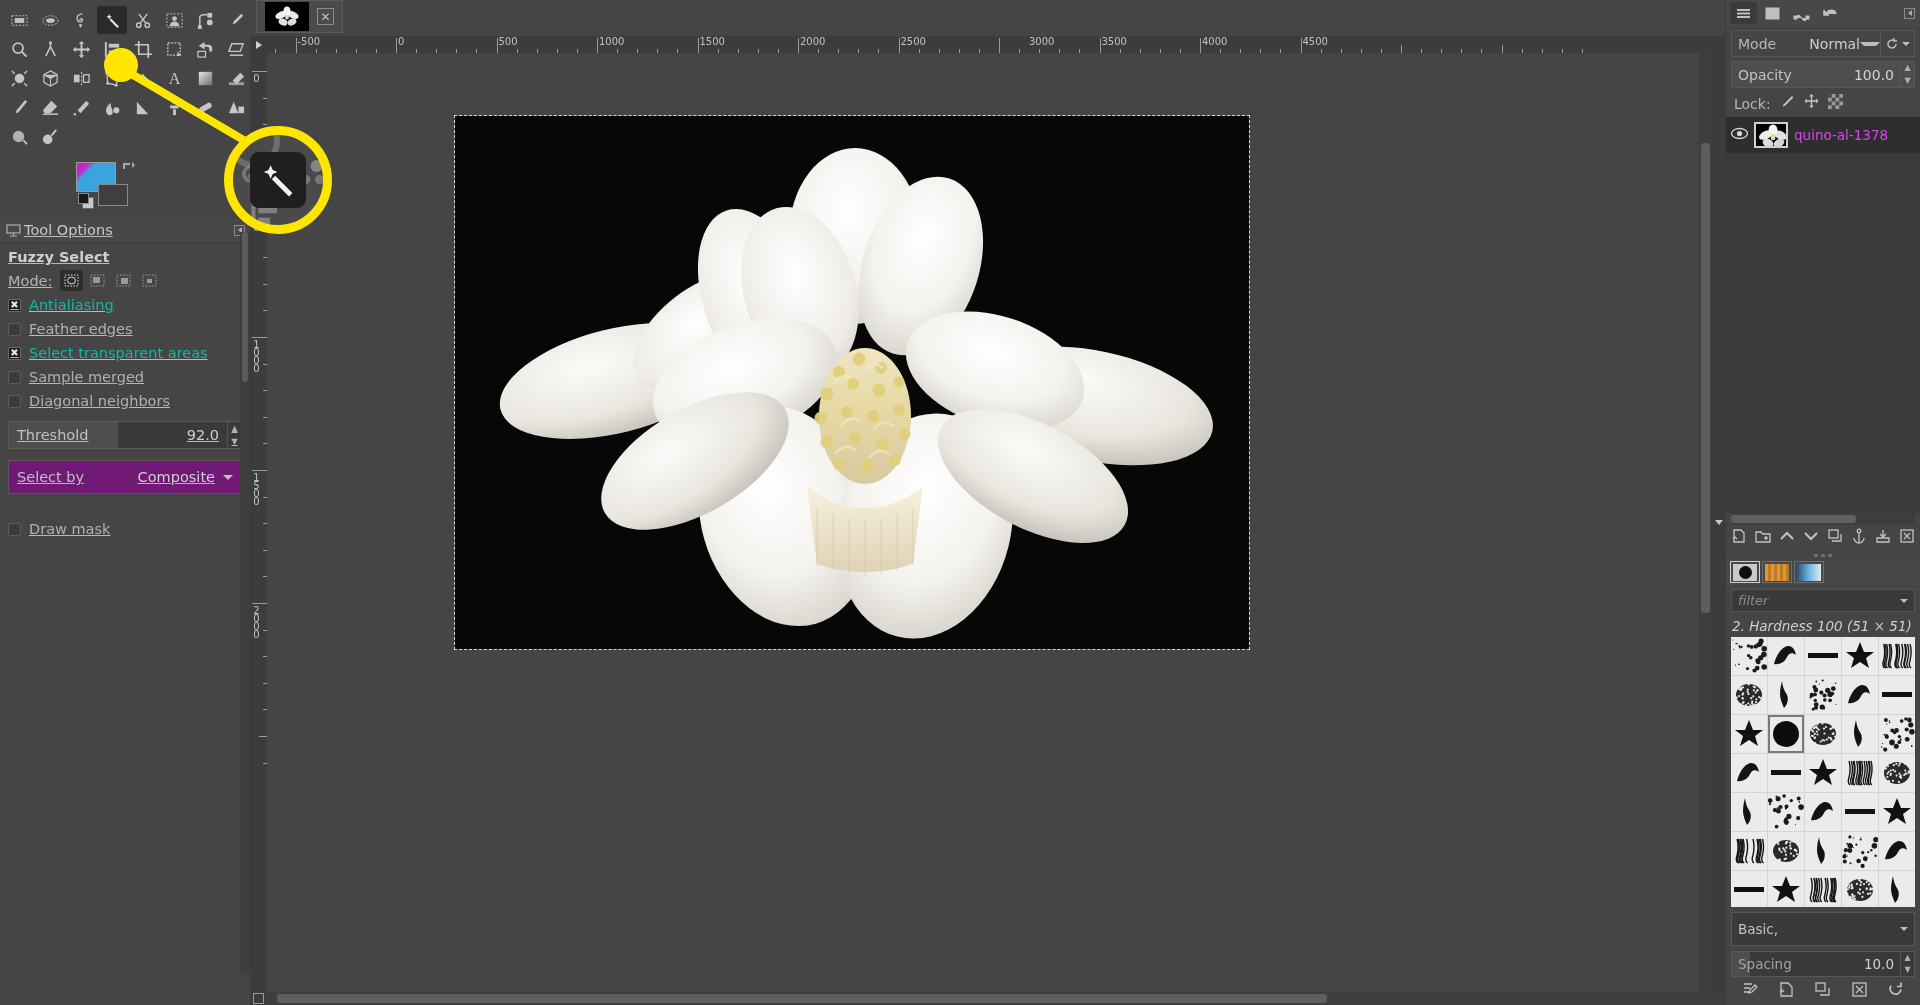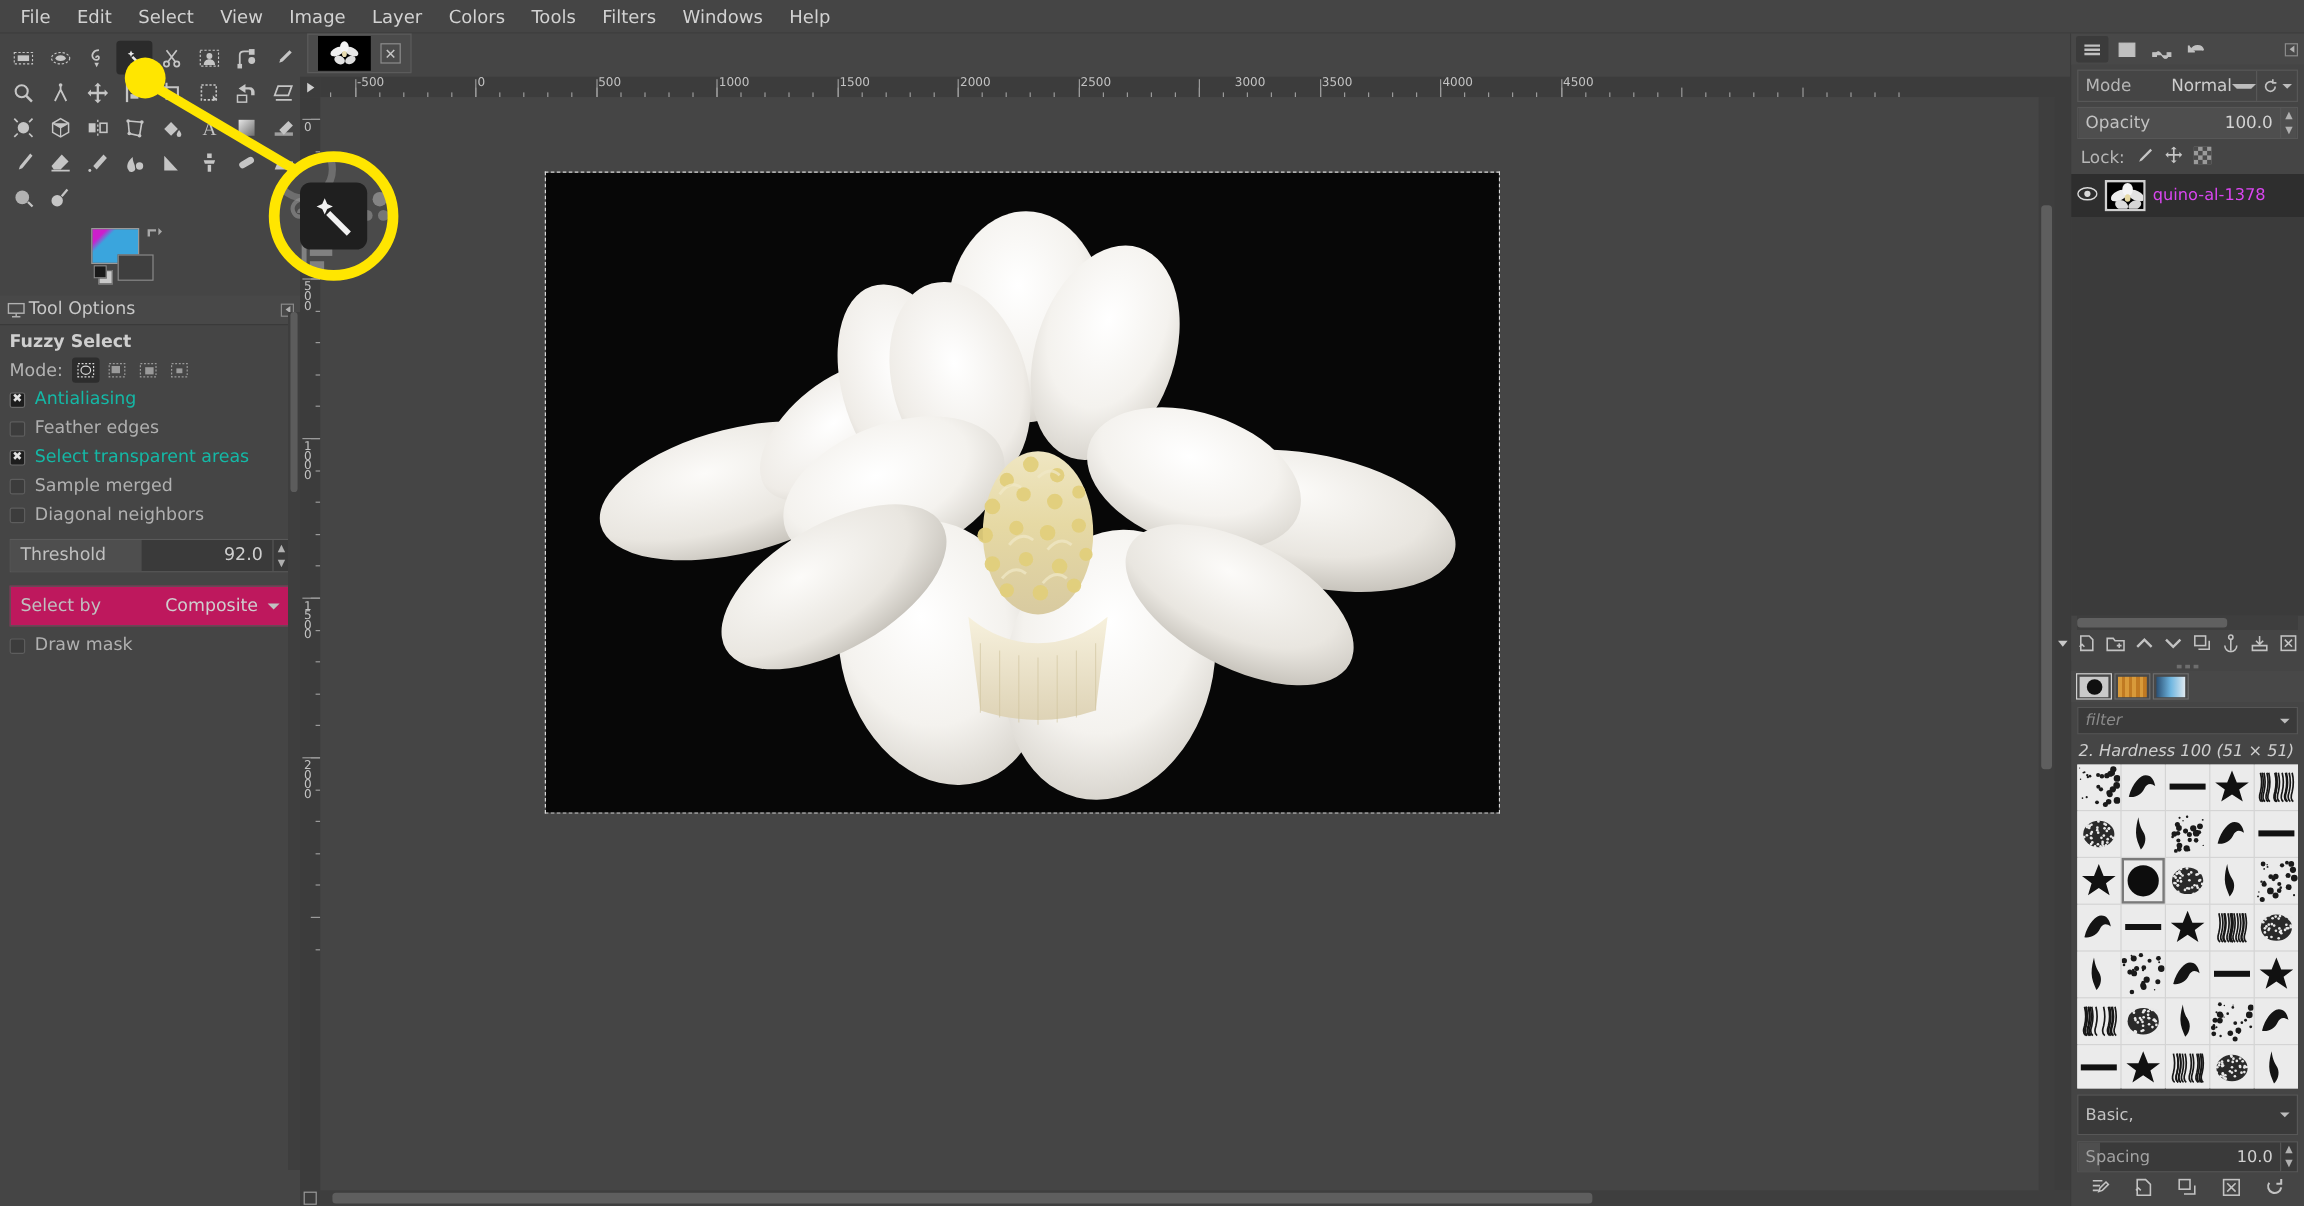--- a/index.html
+++ b/index.html
@@ -45,21 +45,21 @@
     position:absolute; left:98px; top:28px; width:30px; height:22px;
     background:#3f3f3f; border:1px solid #8a8a8a;
   }
   .swapicon { position:absolute; left:120px; top:4px; width:16px; height:16px; }
   .swapicon svg { width:16px; height:16px; fill:#a8a8a8; }
   .defaultcolors { position:absolute; left:78px; top:37px; width:17px; height:17px; }
   .defaultcolors .dw { position:absolute; left:4px; top:4px; width:12px; height:12px; background:#c9c9c9; border:1px solid #6a6a6a;}
   .defaultcolors .db { position:absolute; left:0; top:0; width:11px; height:11px; background:#1a1a1a; border:1px solid #8a8a8a;}
 
   
-  .tooloptions { flex:1; background:#454545; display:flex; flex-direction:column; }
+  .tooloptions { flex:1; background:#454545; display:flex; flex-direction:column;text-decoration:underline; }
   .dockhead {
     display:flex; align-items:center; height:25px; border-bottom:1px solid #3a3a3a;
     background:#484848; padding-left:4px; position:relative;
   }
   .dockhead .tabico { width:18px; height:16px; display:flex; align-items:center; justify-content:center; }
   .dockhead .tabico svg { width:15px; height:13px; fill:none; stroke:#b0b0b0; stroke-width:1.2; }
   .dockhead .dtitle { font-size:14.5px; color:#c8c8c8; margin-left:2px; }
   .dockhead .dmenu { position:absolute; right:5px; width:11px; height:11px; border:1px solid #8a8a8a; display:flex; align-items:center; justify-content:center; }
   .dockhead .dmenu:after { content:""; border-right:4px solid #b0b0b0; border-top:3px solid transparent; border-bottom:3px solid transparent; }
 
@@ -86,21 +86,21 @@
     margin:8px 8px 3px 8px; height:28px; background:#3a3a3a;
     border:1px solid #5a5a5a; display:flex; align-items:center; position:relative;
   }
   .sliderfill { position:absolute; left:0; top:0; bottom:0; width:47%; background:#4e4e4e; }
   .sliderrow .sl { position:relative; font-size:14.5px; color:#c0c0c0; padding-left:8px; }
   .sliderrow .sv { position:relative; margin-left:auto; font-size:14.5px; color:#cfcfcf; padding-right:8px; }
   .spin { width:14px; display:flex; flex-direction:column; align-items:center; justify-content:space-around; height:100%; border-left:1px solid #555; position:relative; }
   .spin span { font-size:8px; line-height:8px; color:#b0b0b0; }
 
   .selrow {
-    margin:8px 8px 0 8px; height:28px; background:#be185d;
+    margin:8px 8px 19px 8px; height:28px; background:#701a75;
     border:1px solid #565656; display:flex; align-items:center; padding:16px 8px;
   }
   .selrow .sl { font-size:14.5px; color:#c0c0c0; }
   .selrow .sv { margin-left:auto; font-size:14.5px; color:#cfcfcf; }
   .selrow .cv { margin-left:8px; }
 
   .caret { width:0;height:0; border-left:5px solid transparent; border-right:5px solid transparent; border-top:5px solid #c0c0c0; }
   .caret-sm { width:0;height:0; border-left:4px solid transparent; border-right:4px solid transparent; border-top:4px solid #bdbdbd; }
 
   
@@ -269,33 +269,20 @@
   }
   .magtool svg { width:40px; height:40px; fill:#f2f2f2; }
   .magghost { position:absolute; opacity:.55; }
   .magghost svg { fill:#9e9e9e; }
 </style>
 </head>
 <body>
 
 <div class="app">
 
-  <div class="menubar">
-    <div class="mi">File</div>
-    <div class="mi">Edit</div>
-    <div class="mi">Select</div>
-    <div class="mi">View</div>
-    <div class="mi">Image</div>
-    <div class="mi">Layer</div>
-    <div class="mi">Colors</div>
-    <div class="mi">Tools</div>
-    <div class="mi">Filters</div>
-    <div class="mi">Windows</div>
-    <div class="mi">Help</div>
-  </div>
 
   <div class="mainrow">
 
     <div class="leftdock">
 
       <div class="toolbox">
         <div class="toolgrid">
 
           <div class="tool">
               <svg viewBox="0 0 20 20">

